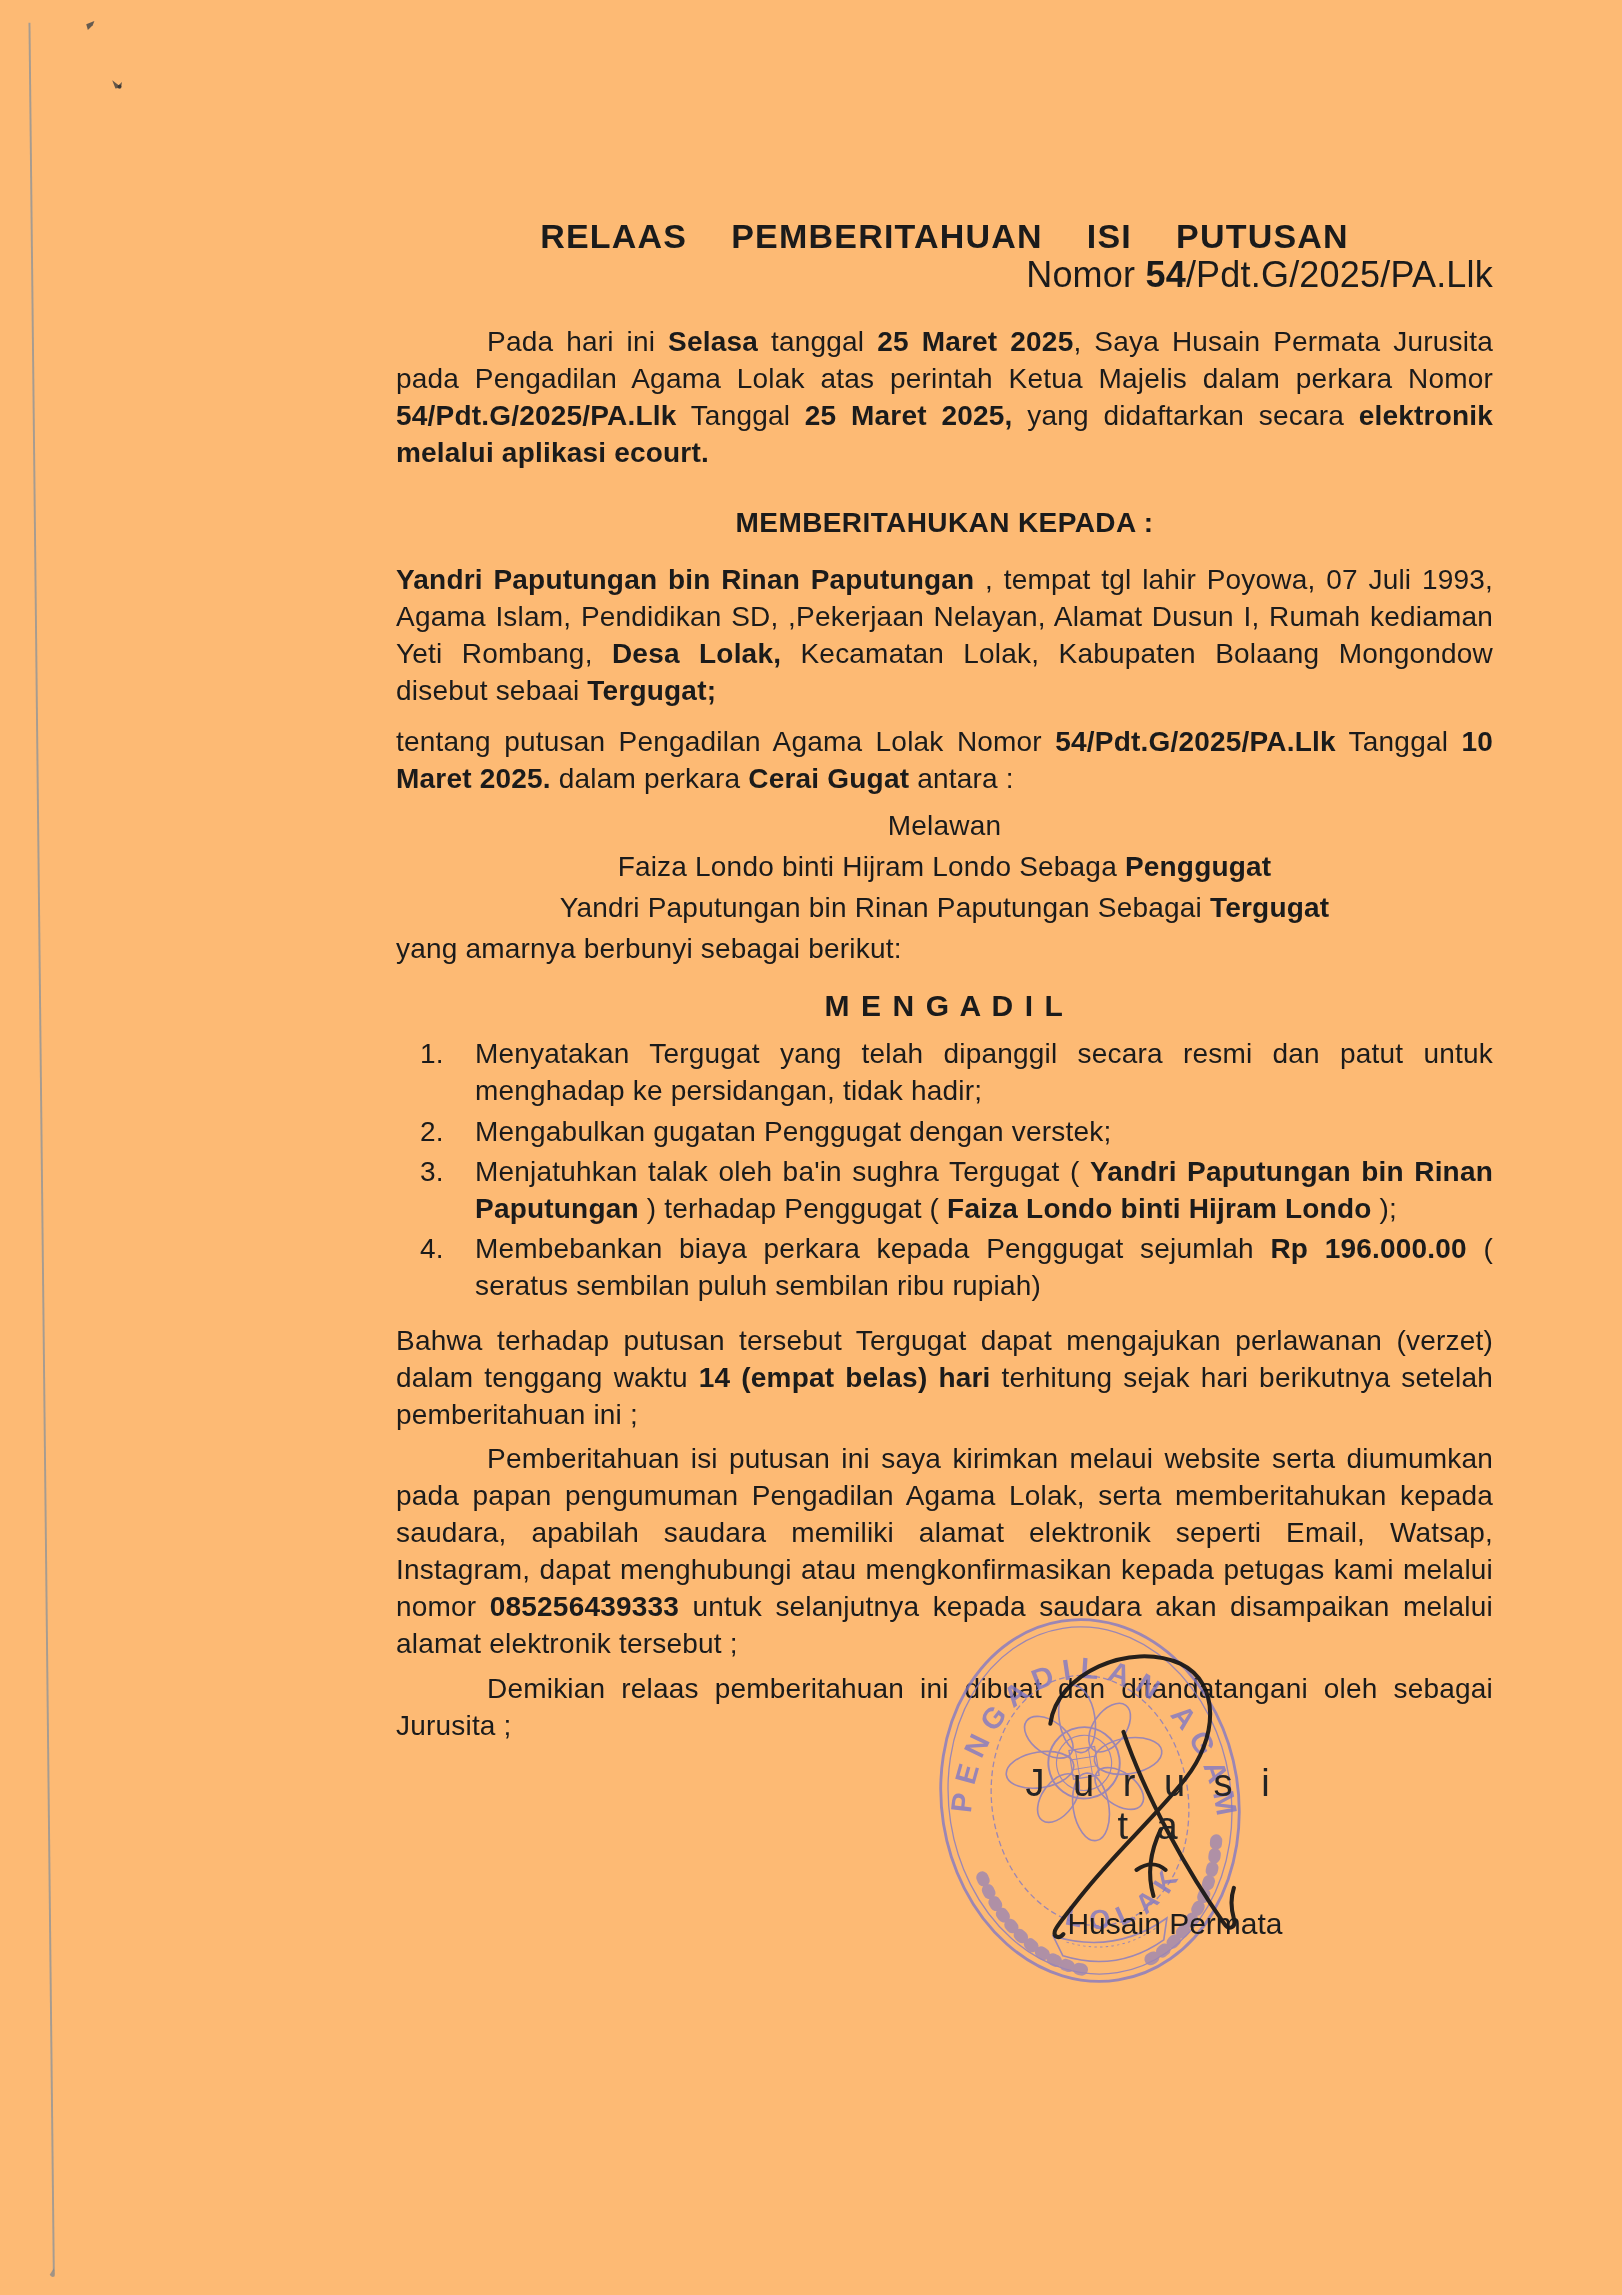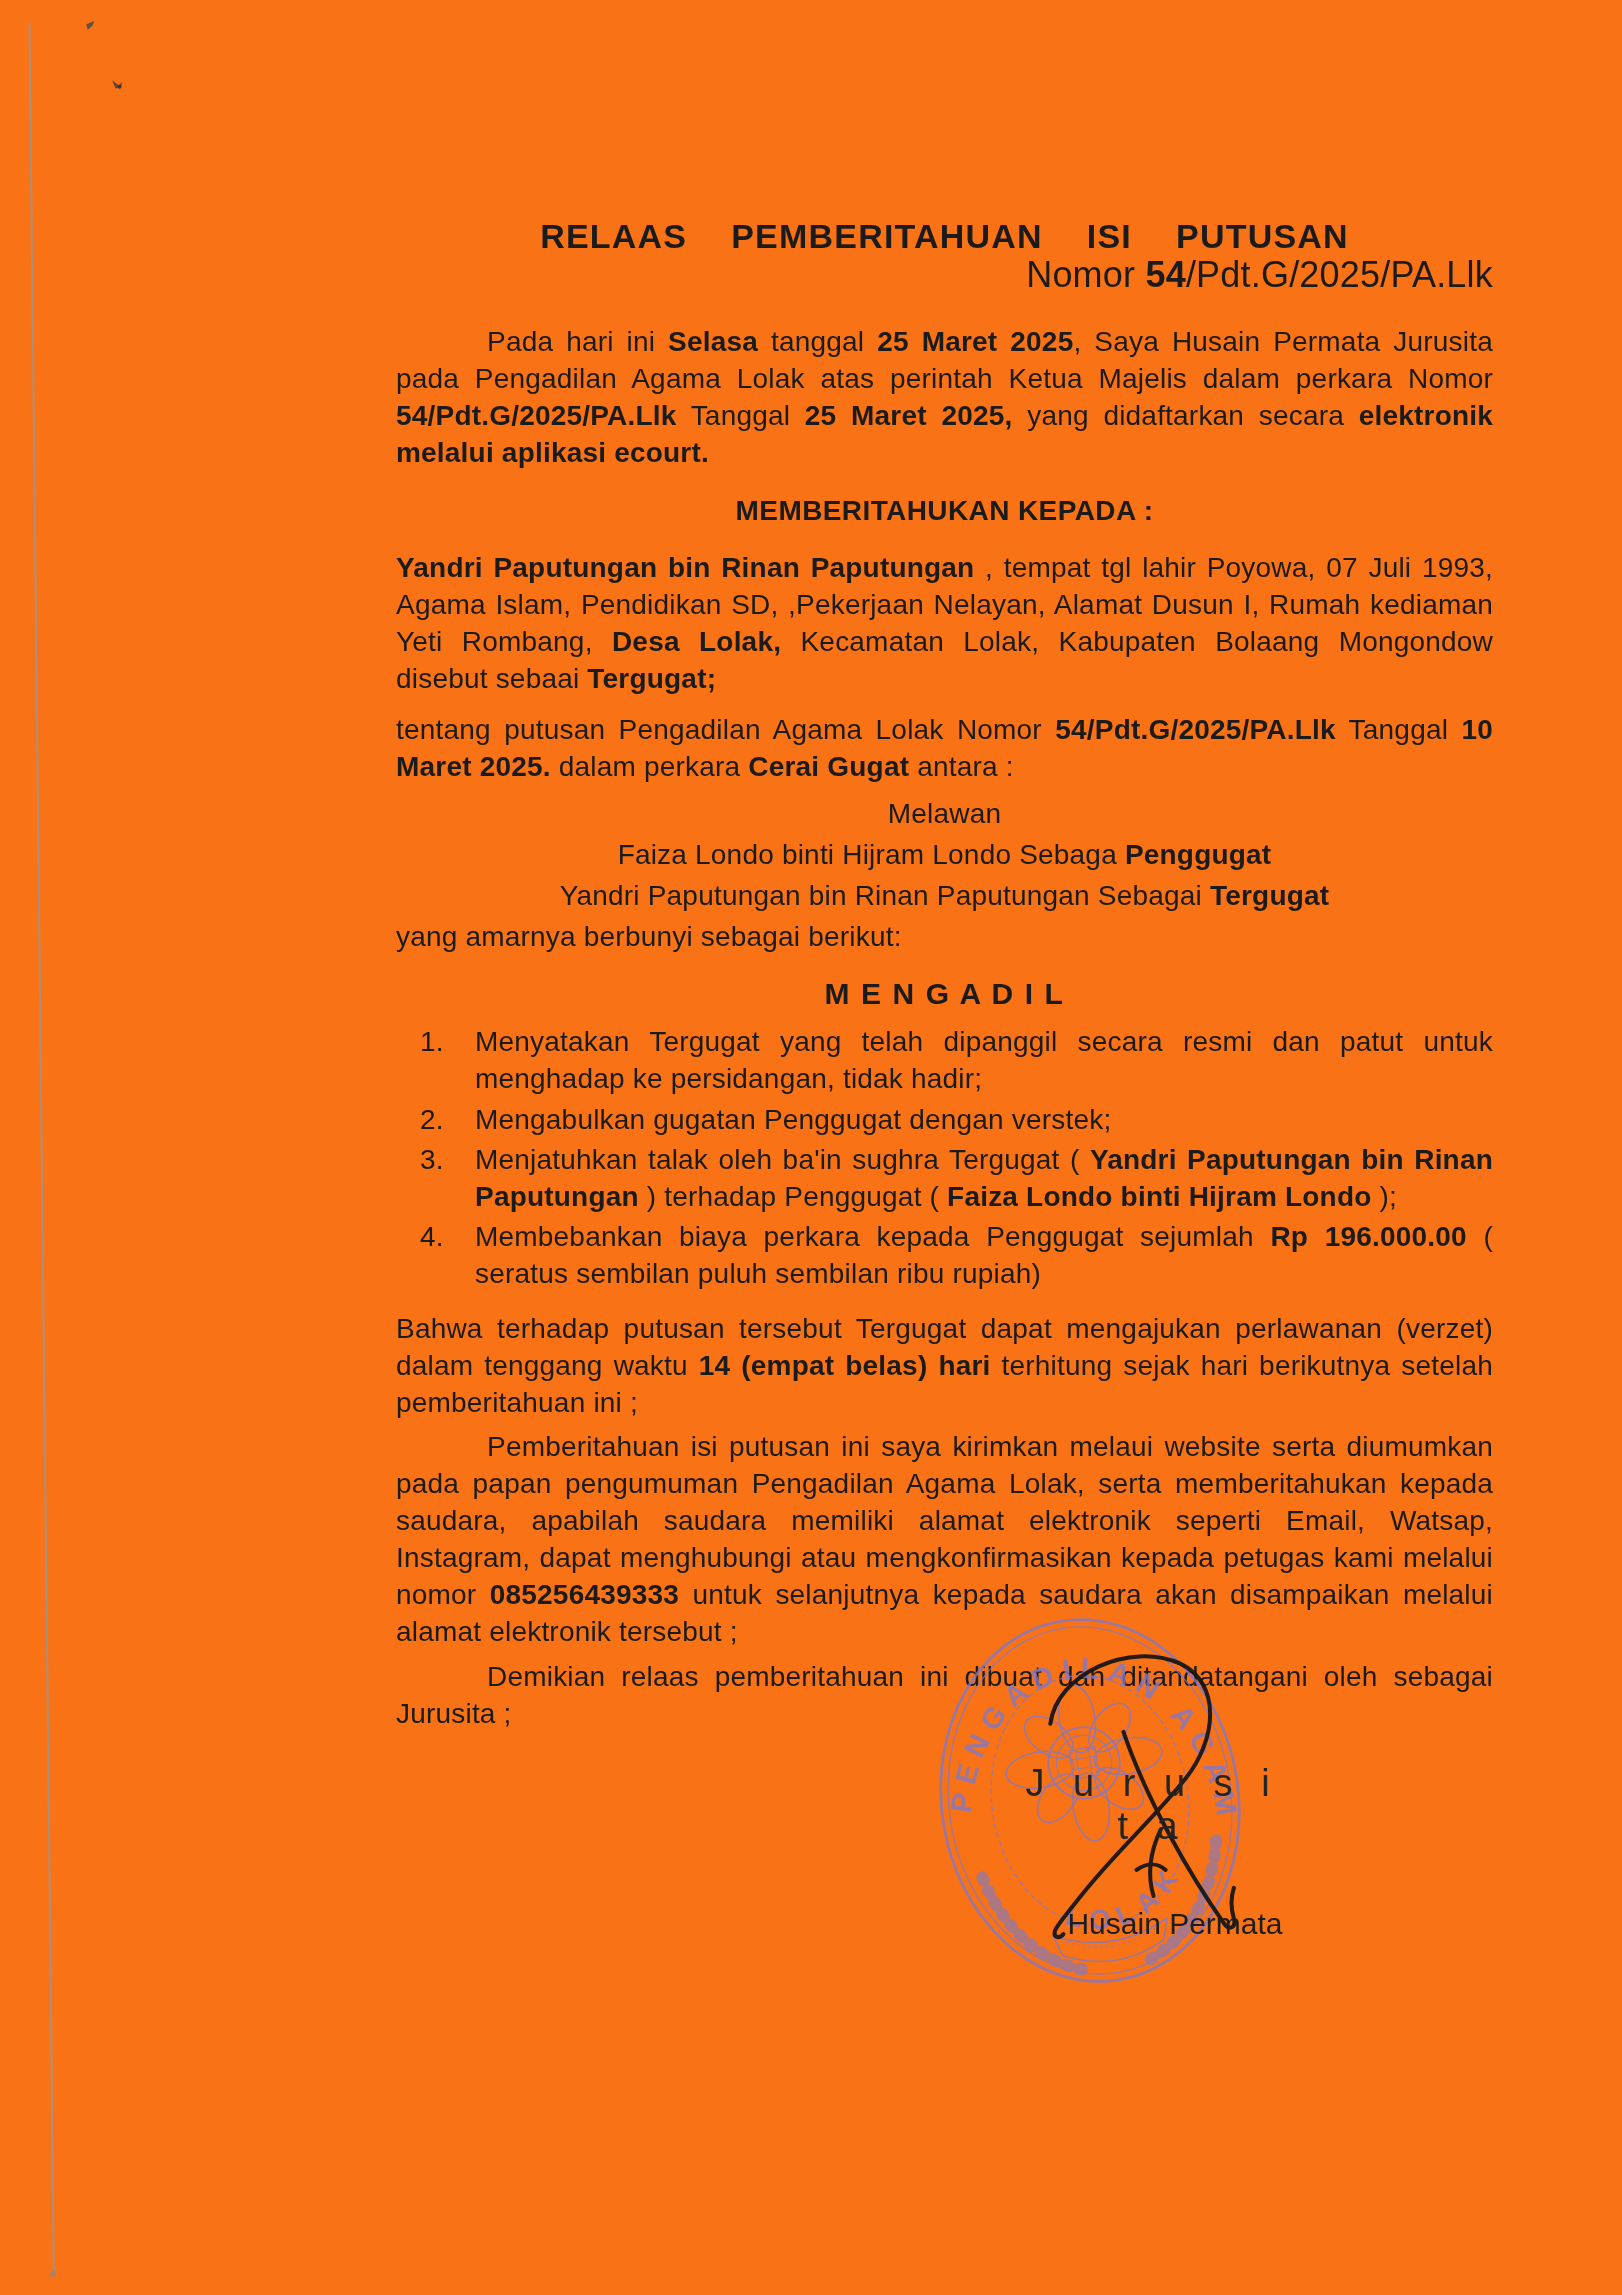--- a/index.html
+++ b/index.html
@@ -1,19 +1,19 @@
 <!DOCTYPE html>
 <html style="font-size:13px"><head>
 <meta charset="utf-8">
 <style>
   html,body{margin:0;padding:0;background:#e8e8e8;}
   .page{
     position:relative;
     width:1623px;height:2295px;
-    background:#f97316;
+    background:#fdba74;
     font-family:"Liberation Sans","DejaVu Sans",sans-serif;
     color:#1b1b1b;
     overflow:hidden;
   }
   .content{
     position:absolute;
     left:396px; top:217px;
     width:1097px;
     font-size:28px;
     line-height:37px;
@@ -35,21 +35,21 @@
     margin-top:2px;
   }
   p{margin:0;}
   .para{ text-align:justify; }
   .indent{ text-indent:91px; }
   .center-h{
     text-align:center;
     font-weight:bold;
     letter-spacing:0.4px;
   }
-  .notify-heading{ margin-top:21px; }
+  .notify-heading{ margin-top:33px; }
   .p1{ margin-top:31px; }
   .p2{ margin-top:19.5px; }
   .p3{ margin-top:14.6px; }
   .party-block{ line-height:41px; margin-top:8px; text-align:center; }
   .party-defendant{ }
   .amar-intro{ text-align:left; }
   .verdict-heading{ margin-top:18px; font-size:30px; letter-spacing:1.6px; }
   .verdict-list{ margin-top:11.4px; }
   .li{ position:relative; padding-left:79px; text-align:justify; margin-top:3.2px; }
   .li .num{ position:absolute; left:24px; top:0; }

